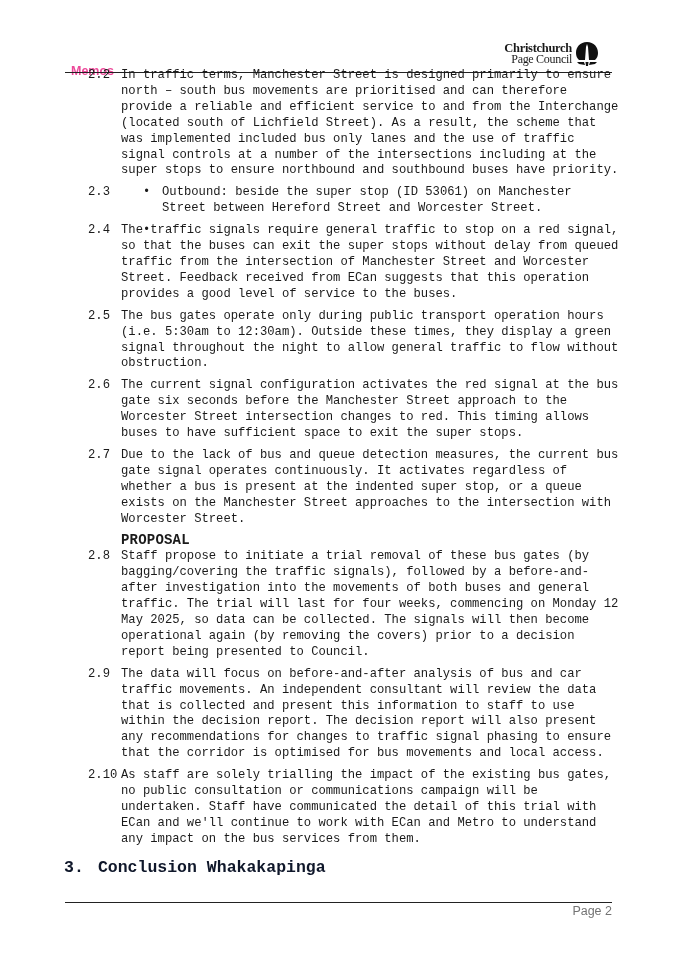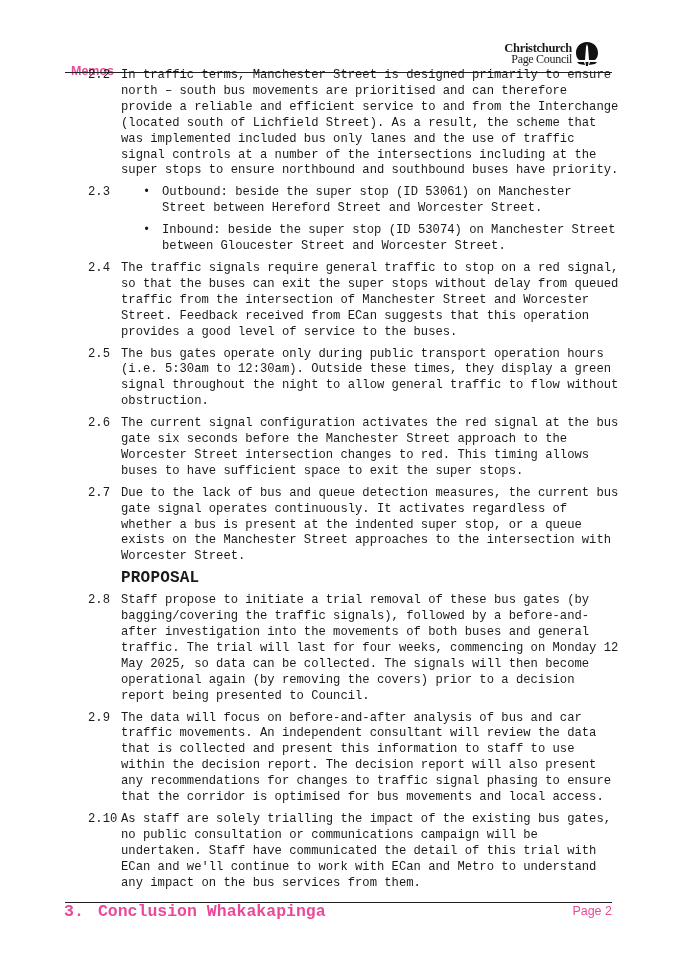--- a/index.html
+++ b/index.html
@@ -28,43 +28,43 @@
   .logo-mark { width: 24px; height: 26px; }
   .rule-top {
     position: absolute; left: 65px; top: 72px; width: 547px; height: 0;
     border-top: 1.5px solid #222;
   }
   .rule-bottom {
     position: absolute; left: 65px; top: 902px; width: 547px; height: 0;
     border-top: 1.5px solid #222;
   }
   .page-number {
-    position: absolute; right: 63px; top: 904px; font-size: 12.5px; color: #ec4899;
+    position: absolute; right: 63px; top: 904px; font-size: 12.5px; color: #737373;
   }
   .content {
     position: absolute; left: 88px; top: 68px; width: 532px;
     font-size: 12.2px; line-height: 15.9px; font-family: Liberation Mono, monospace;
   }
   .para { position: relative; padding-left: 33px; margin-bottom: 6px; }
   .para-num { position: absolute; left: 0; top: 0; width: 30px; }
   .para-text { display: block; }
   .bullets { list-style: none; padding: 0; margin: 6px 0 0 0; }
   .bullet {
     position: relative; padding-left: 41px; margin-bottom: 6px;
   }
   .bullet-dot {
     position: absolute; left: 22px; top: 0; font-size: 12px;
   }
   .subheading {
-    padding-left: 33px; font-weight: bold; font-size: 16px;
-    margin-bottom: 6px; letter-spacing: 0.2px;
+    padding-left: 33px; font-weight: bold; font-size: 14px;
+    letter-spacing: 0.2px;
   }
   .section-heading {
     position: relative; margin-left: -24px; margin-top: 10px; margin-bottom: 4px;
-    font-size: 16.5px; font-weight: bold; color: #ec4899; line-height: 20px;
+    font-size: 16.5px; font-weight: bold; color: #0f172a; line-height: 20px;
   }
   .section-num { display: inline-block; width: 24px; }
 </style>
 </head>
 <body>
 
 <div class="header">
   <div class="header-title">Memos</div>
   <div class="logo">
     <div class="logo-text">
@@ -90,21 +90,20 @@
 
   <div class="para">
     <span class="para-num">2.3</span>
     <ul class="bullets">
       <li class="bullet">
         <span class="bullet-dot">•</span>
         <span>Outbound: beside the super stop (ID 53061) on Manchester Street between Hereford Street and Worcester Street.</span>
       </li>
       <li class="bullet">
         <span class="bullet-dot">•</span>
-        <span>Inbound: beside the super stop (ID 53074) on Manchester Street between Gloucester Street and Worcester Street.</span>
       </li>
     </ul>
   </div>
 
   <div class="para">
     <span class="para-num">2.4</span>
     <span class="para-text">The traffic signals require general traffic to stop on a red signal, so that the buses can exit the super stops without delay from queued traffic from the intersection of Manchester Street and Worcester Street. Feedback received from ECan suggests that this operation provides a good level of service to the buses.</span>
   </div>
 
   <div class="para">

